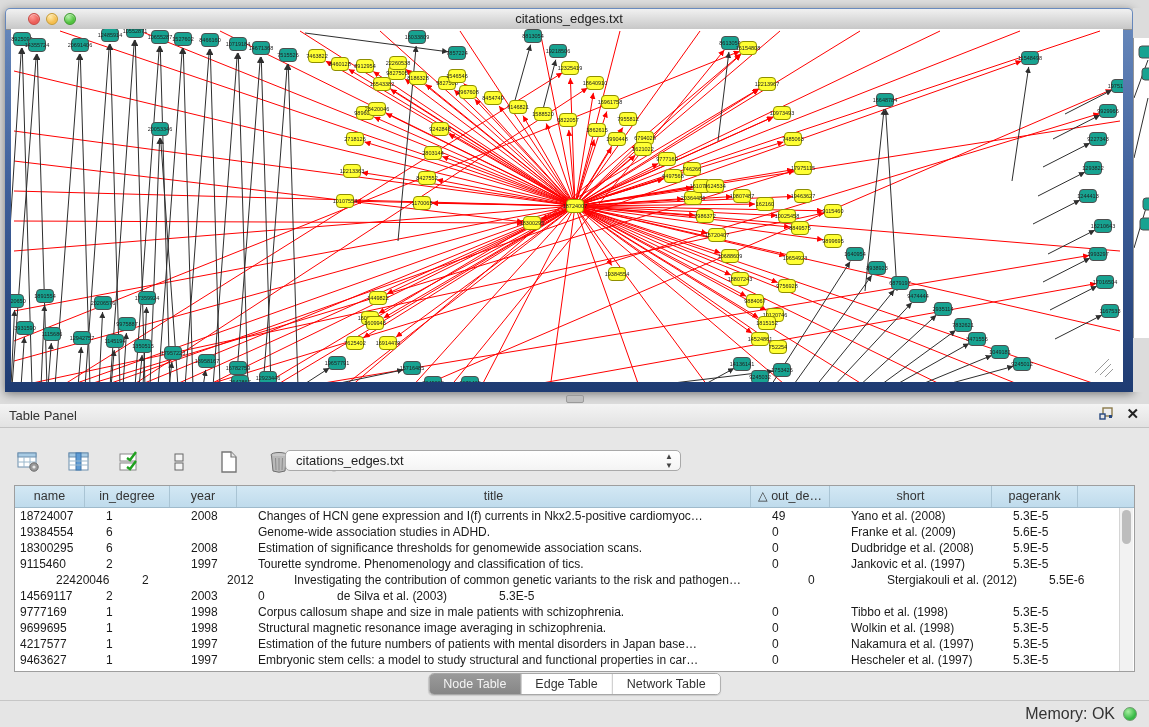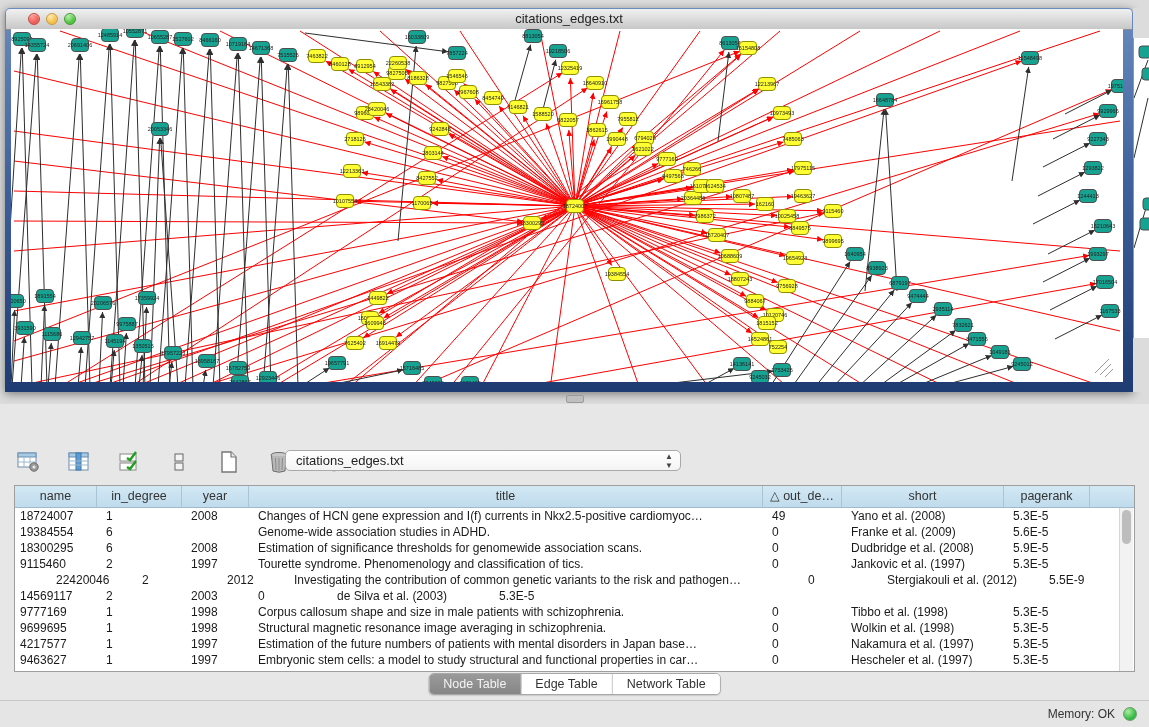--- a/index.html
+++ b/index.html
@@ -57,21 +57,21 @@
   .vthumb{position:absolute;left:2px;top:2px;width:9px;height:34px;background:#BDBDBD;border-radius:5px;}
 
   .seg-tabs{position:absolute;left:50%;top:269px;transform:translateX(-50%);display:flex;
     border:1px solid #A8A8A8;border-radius:5px;overflow:hidden;background:#fff;
     box-shadow:0 1px 1px rgba(0,0,0,.12);}
   .seg{font-size:12.5px;padding:0 14px;line-height:20px;height:20px;color:#333;background:#fff;border-right:1px solid #BEBEBE;}
   .seg:last-child{border-right:none;}
   .seg.sel{background:linear-gradient(#9a9a9a,#868686);color:#F4F4F4;}
 
   .statusbar{position:absolute;left:0;top:700px;width:1149px;height:27px;background:#E5E5E5;border-top:1px solid #C6C6C6;}
-  .mem{position:absolute;right:34px;top:0;font-size:12px;color:#333;line-height:26px;}
+  .mem{position:absolute;right:34px;top:0;font-size:16px;color:#333;line-height:26px;}
   .memdot{position:absolute;right:12px;top:6px;width:14px;height:14px;border-radius:50%;
     background:radial-gradient(circle at 35% 30%,#A8EFA0,#35B944 65%);border:1px solid #6F9B6F;box-sizing:border-box;}
 </style>
 </head>
 <body>
 
 <div id="stage">
 
   <div class="net-window">
     <div class="titlebar">
@@ -552,20 +552,33 @@
         <rect x="8" y="30" width="14" height="12" rx="3" fill="#17A391" stroke="#4F4F4F"></rect>
         <rect x="9" y="160" width="14" height="12" rx="3" fill="#17A391" stroke="#4F4F4F"></rect>
         <rect x="6" y="180" width="14" height="12" rx="3" fill="#17A391" stroke="#4F4F4F"></rect>
       </svg>
     </div>
   </div>
 
   <div class="divider-handle"></div>
 
   <div class="table-panel">
+    <div class="tp-header">
+      <div class="tp-title">Table Panel</div>
+      <div class="tp-header-icons">
+        <span class="tp-float">
+          <svg width="16" height="16" viewBox="0 0 16 16">
+            <rect x="5" y="2" width="9" height="8" fill="none" stroke="#8A7A4A" stroke-width="1.4"></rect>
+            <rect x="2" y="8" width="5" height="5" fill="#E7E7E7" stroke="#27477E" stroke-width="1.4"></rect>
+            <rect x="11" y="9" width="3" height="3" fill="#27477E"></rect>
+          </svg>
+        </span>
+        <span class="tp-close">✕</span>
+      </div>
+    </div>
 
     <div class="toolbar">
       <span class="tool">
         <svg width="24" height="22" viewBox="0 0 24 22">
           <rect x="1" y="2" width="18" height="14" fill="#fff" stroke="#6C8FAE"></rect>
           <rect x="1" y="2" width="18" height="4" fill="#A8CBE4" stroke="#6C8FAE"></rect>
           <line x1="7" y1="6" x2="7" y2="16" stroke="#9BB8CC"></line>
             <line x1="13" y1="6" x2="13" y2="16" stroke="#9BB8CC"></line>
           <line x1="1" y1="11" x2="19" y2="11" stroke="#9BB8CC"></line>
           <circle cx="17" cy="16" r="4.2" fill="#9A9A9A" stroke="#6A6A6A"></circle>
@@ -622,21 +635,21 @@
       </span>
       <span class="tool fx">f(x)</span>
       <span class="combo">
         <span>citations_edges.txt</span>
         <span class="combo-arrows">▲<br>▼</span>
       </span>
     </div>
 
     <div class="tableBox">
       <div class="thead" id="thead">
-          <div class="th" style="width: 82px;">name</div>
+          <div class="th" style="width: 70px;">name</div>
           <div class="th" style="width: 85px;">in_degree</div>
           <div class="th" style="width: 67px;">year</div>
           <div class="th" style="width: 514px;">title</div>
           <div class="th" style="width: 79px;">△ out_de…</div>
           <div class="th" style="width: 162px;">short</div>
           <div class="th" style="width: 86px;">pagerank</div>
         </div>
       <div id="tbody">
           <div class="trow">
             <div class="td" style="width: 86px;">18724007</div>
@@ -674,21 +687,21 @@
             <div class="td" style="width: 162px;">Jankovic et al. (1997)</div>
             <div class="td" style="width: 86px;">5.3E-5</div>
           </div>
           <div class="trow">
             <div class="td" style="width: 86px; margin-left: 36px;">22420046</div>
             <div class="td" style="width: 85px;">2</div>
             <div class="td" style="width: 67px;">2012</div>
             <div class="td" style="width: 514px;">Investigating the contribution of common genetic variants to the risk and pathogen…</div>
             <div class="td" style="width: 79px;">0</div>
             <div class="td" style="width: 162px;">Stergiakouli et al. (2012)</div>
-            <div class="td" style="width: 86px;">5.5E-9</div>
+            <div class="td" style="width: 86px;">5.5E-6</div>
           </div>
           <div class="trow">
             <div class="td" style="width: 86px;">14569117</div>
             <div class="td" style="width: 85px;">2</div>
             <div class="td" style="width: 67px;">2003</div>
             <div class="td" style="width: 79px;">0</div>
             <div class="td" style="width: 162px;">de Silva et al. (2003)</div>
             <div class="td" style="width: 86px;">5.3E-5</div>
           </div>
           <div class="trow">

